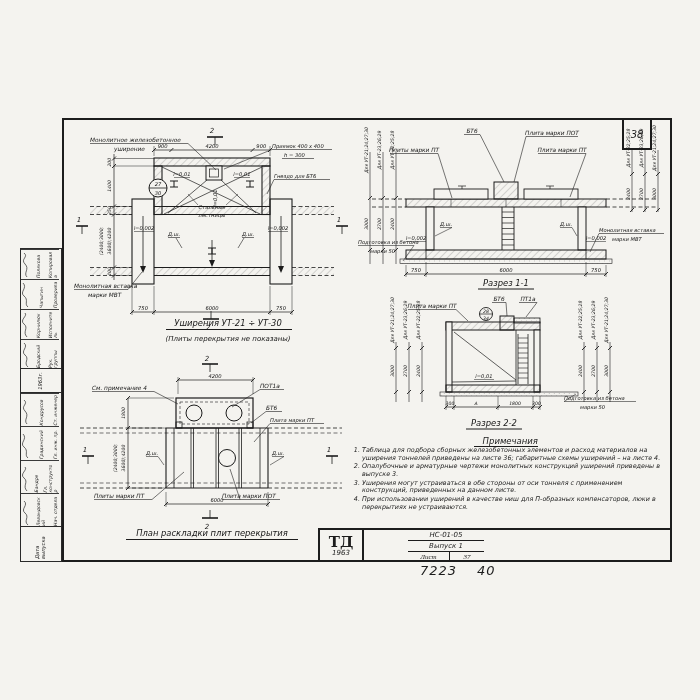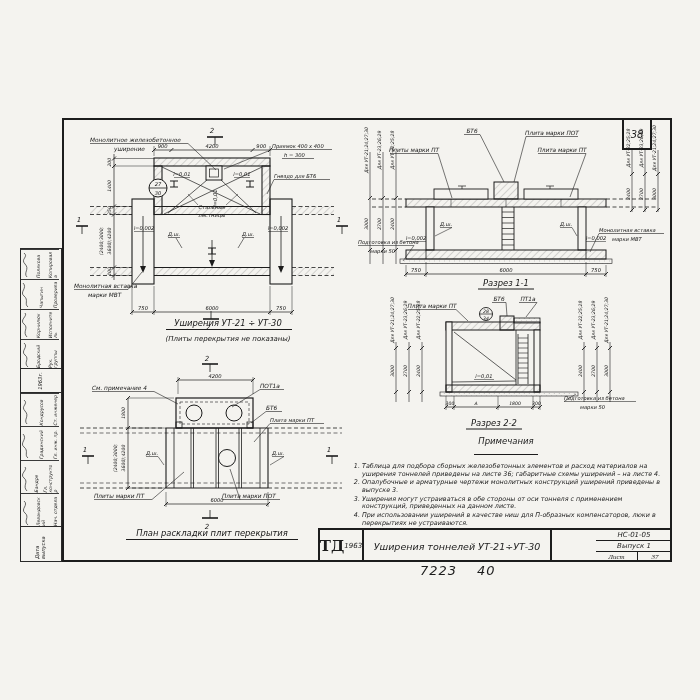--- a/index.html
+++ b/index.html
@@ -13,28 +13,28 @@
   
   #frame{left:62px;top:118px;width:610px;height:444px;border:2px solid #1c1c1c;box-sizing:border-box;}
   
   #corner-box{left:622px;top:118px;width:30px;height:32px;border:2px solid #1c1c1c;box-sizing:border-box;
     display:flex;align-items:center;justify-content:center;font-style:italic;font-size:10px;}
   
   svg text{font-family:"DejaVu Sans",sans-serif;font-style:italic;fill:#161616;stroke:none;}
   .t45{font-size:4.6px}.t5{font-size:5.2px}.t55{font-size:5.8px}.t7{font-size:7px}.t8{font-size:8.4px}
   
   #notes{left:350px;top:436px;width:312px;font-style:italic;}
-  #notes .nt{display:block;text-align:center;margin:0 auto 8px auto;font-size:8.5px;
-    border-bottom:1px solid #1c1c1c;width:64px;padding-bottom:8px;}
+  #notes .nt{display:block;text-align:right;margin:0 auto 0 auto;font-size:8.5px;
+    border-bottom:1px solid #1c1c1c;width:64px;padding-bottom:0;}
   #notes ol{margin:0;padding:0 0 0 12px;font-size:6.4px;line-height:1.2;}
   #notes li{margin-bottom:1px;}
   
   #tblock{left:318px;top:528px;width:354px;height:34px;border-left:2px solid #1c1c1c;border-top:2px solid #1c1c1c;
     box-sizing:border-box;display:flex;font-style:italic;}
-  #tb-logo{width:44px;border-right:2px solid #1c1c1c;box-sizing:border-box;display:flex;flex-direction:row;
+  #tb-logo{width:44px;border-right:2px solid #1c1c1c;box-sizing:border-box;display:flex;flex-direction:column;
     align-items:center;justify-content:center;}
   #tb-logo .td{font-family:"DejaVu Serif",serif;font-weight:bold;font-style:normal;font-size:15px;line-height:1;}
   #tb-logo .yr{font-size:7px;line-height:1;}
   #tb-title{flex:1;border-right:2px solid #1c1c1c;box-sizing:border-box;display:flex;align-items:center;
     justify-content:center;font-size:9.5px;}
   #tb-right{width:76px;display:flex;flex-direction:column;font-size:7px;padding-left:44px;}
   #tb-right .r{flex:1;border-bottom:1px solid #1c1c1c;display:flex;align-items:center;justify-content:center;}
   #tb-right .r:last-child{border-bottom:none;}
   #tb-right .split{display:flex;padding:0;font-family:Liberation Serif, serif;}
   #tb-right .split .a{flex:1.2;border-right:1px solid #1c1c1c;display:flex;align-items:center;justify-content:center;height:100%;box-sizing:border-box;}
@@ -430,21 +430,20 @@
     <li>Уширения могут устраиваться в обе стороны от оси тоннеля с применением конструкций, приведенных на данном листе.</li>
     <li>При использовании уширений в качестве ниш для П-образных компенсаторов, люки в перекрытиях не устраиваются.</li>
   </ol>
 </div>
 
 <div id="tblock" class="abs">
   <div id="tb-logo">
     <span class="td">ТД</span>
     <span class="yr">1963</span>
   </div>
-  <div id="tb-title">Уширения тоннелей УТ-21÷УТ-30</div>
   <div id="tb-right">
     <div class="r">НС-01-05</div>
     <div class="r">Выпуск 1</div>
     <div class="r split">
       <span class="a">Лист</span>
       <span class="b">37</span>
     </div>
   </div>
 </div>
 

